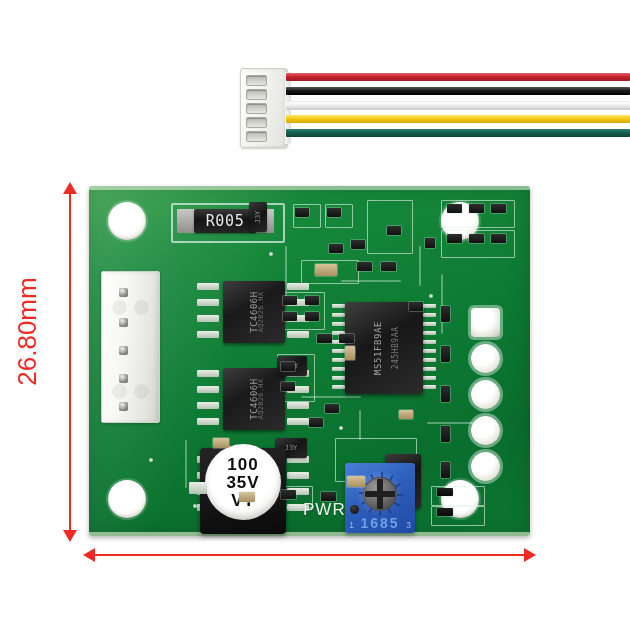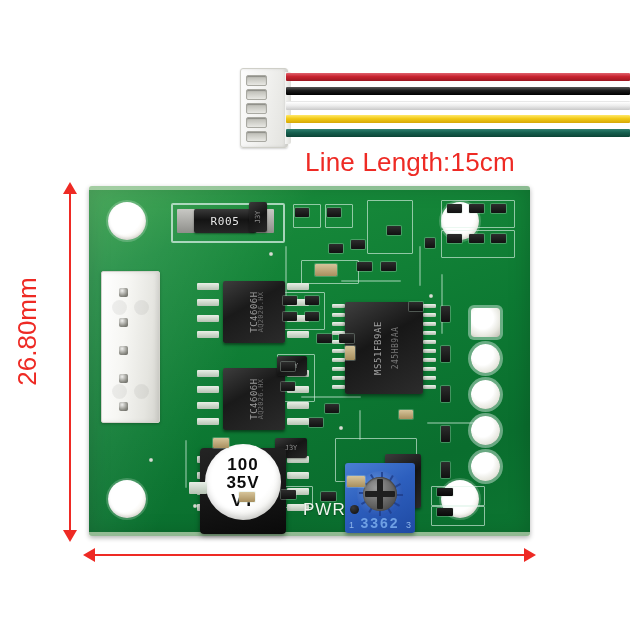--- a/index.html
+++ b/index.html
@@ -61,21 +61,21 @@
   #board-conn .cdimple{position:absolute;width:15px;height:15px;border-radius:50%;
       background:rgba(0,0,0,.055);}
   .cdimple.d0{left:10px;top:28px}.cdimple.d1{left:32px;top:28px}
   .cdimple.d2{left:10px;top:112px}.cdimple.d3{left:32px;top:112px}
 
   
   #r005{position:absolute;left:105px;top:23px;width:62px;height:24px;
       background:linear-gradient(180deg,#3a3a3a,#141414 45%,#262626);
       border-radius:2px;box-shadow:0 1px 2px rgba(0,0,0,.4);
       display:flex;align-items:center;justify-content:center;}
-  #r005 .lbl{color:#e8e8e8;font-size:11px;letter-spacing:.6px;
+  #r005 .lbl{color:#e8e8e8;font-size:15px;letter-spacing:.6px;
       font-family:"DejaVu Sans Mono", monospace;}
   .shunt-tab{position:absolute;top:23px;width:18px;height:24px;
       background:linear-gradient(180deg,#c8c8c4,#8f8f8b);border-radius:1px;}
   .shunt-tab.l{left:88px}.shunt-tab.r{left:167px}
   #r005-pad{position:absolute;left:82px;top:17px;width:110px;height:36px;
       border:2px solid rgba(215,238,228,.75);border-radius:2px;}
 
   
   .soic{position:absolute;left:134px;width:62px;height:62px;
       background:linear-gradient(150deg,#3d3d3d 0%,#1a1a1a 40%,#2b2b2b 100%);
@@ -214,21 +214,20 @@
       <div class="conn-slot s3"></div>
       <div class="conn-slot s4"></div>
     </div>
     <div class="wire w-red" style="width:344px"></div>
     <div class="wire w-black" style="width:344px"></div>
     <div class="wire w-white" style="width:344px"></div>
     <div class="wire w-yellow" style="width:344px"></div>
     <div class="wire w-green" style="width:344px"></div>
   </div>
 
-  <div id="line-length-label">Line Length:15cm</div>
 
   <div id="pcb">
     <div class="board-edge top"></div>
     <div class="board-edge bot"></div>
 
     <div class="mhole tl"></div>
     <div class="mhole tr"></div>
     <div class="mhole bl"></div>
     <div class="mhole br"></div>
 
@@ -394,21 +393,21 @@
         <div class="tick" style="transform:rotate(210deg) translateX(-1px)"></div>
         <div class="tick" style="transform:rotate(240deg) translateX(-1px)"></div>
         <div class="tick" style="transform:rotate(270deg) translateX(-1px)"></div>
         <div class="tick" style="transform:rotate(300deg) translateX(-1px)"></div>
         <div class="tick" style="transform:rotate(330deg) translateX(-1px)"></div>
       </div>
       <div class="screw"></div>
       <div class="slot-h"></div>
       <div class="slot-v"></div>
       <div class="dot"></div>
-      <div class="code">3362</div>
+      <div class="code">1685</div>
       <div class="pn l">1</div>
       <div class="pn r">3</div>
     </div>
 
     <div id="pwr-label">PWR</div>
 
     <div class="thpad t0"></div>
     <div class="thpad t1"></div>
     <div class="thpad t2"></div>
     <div class="thpad t3"></div>

